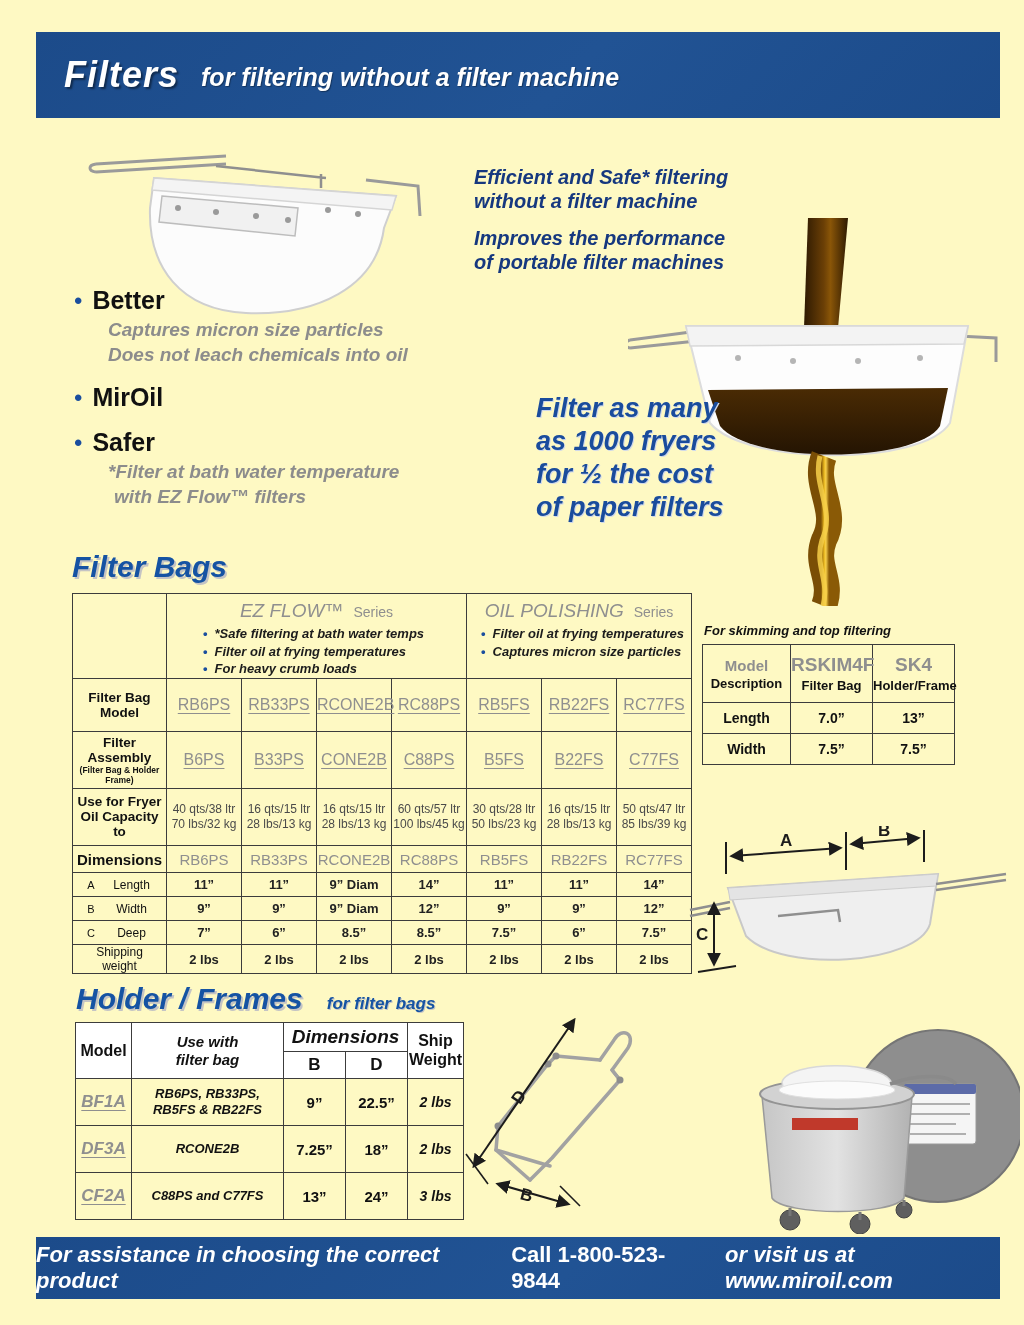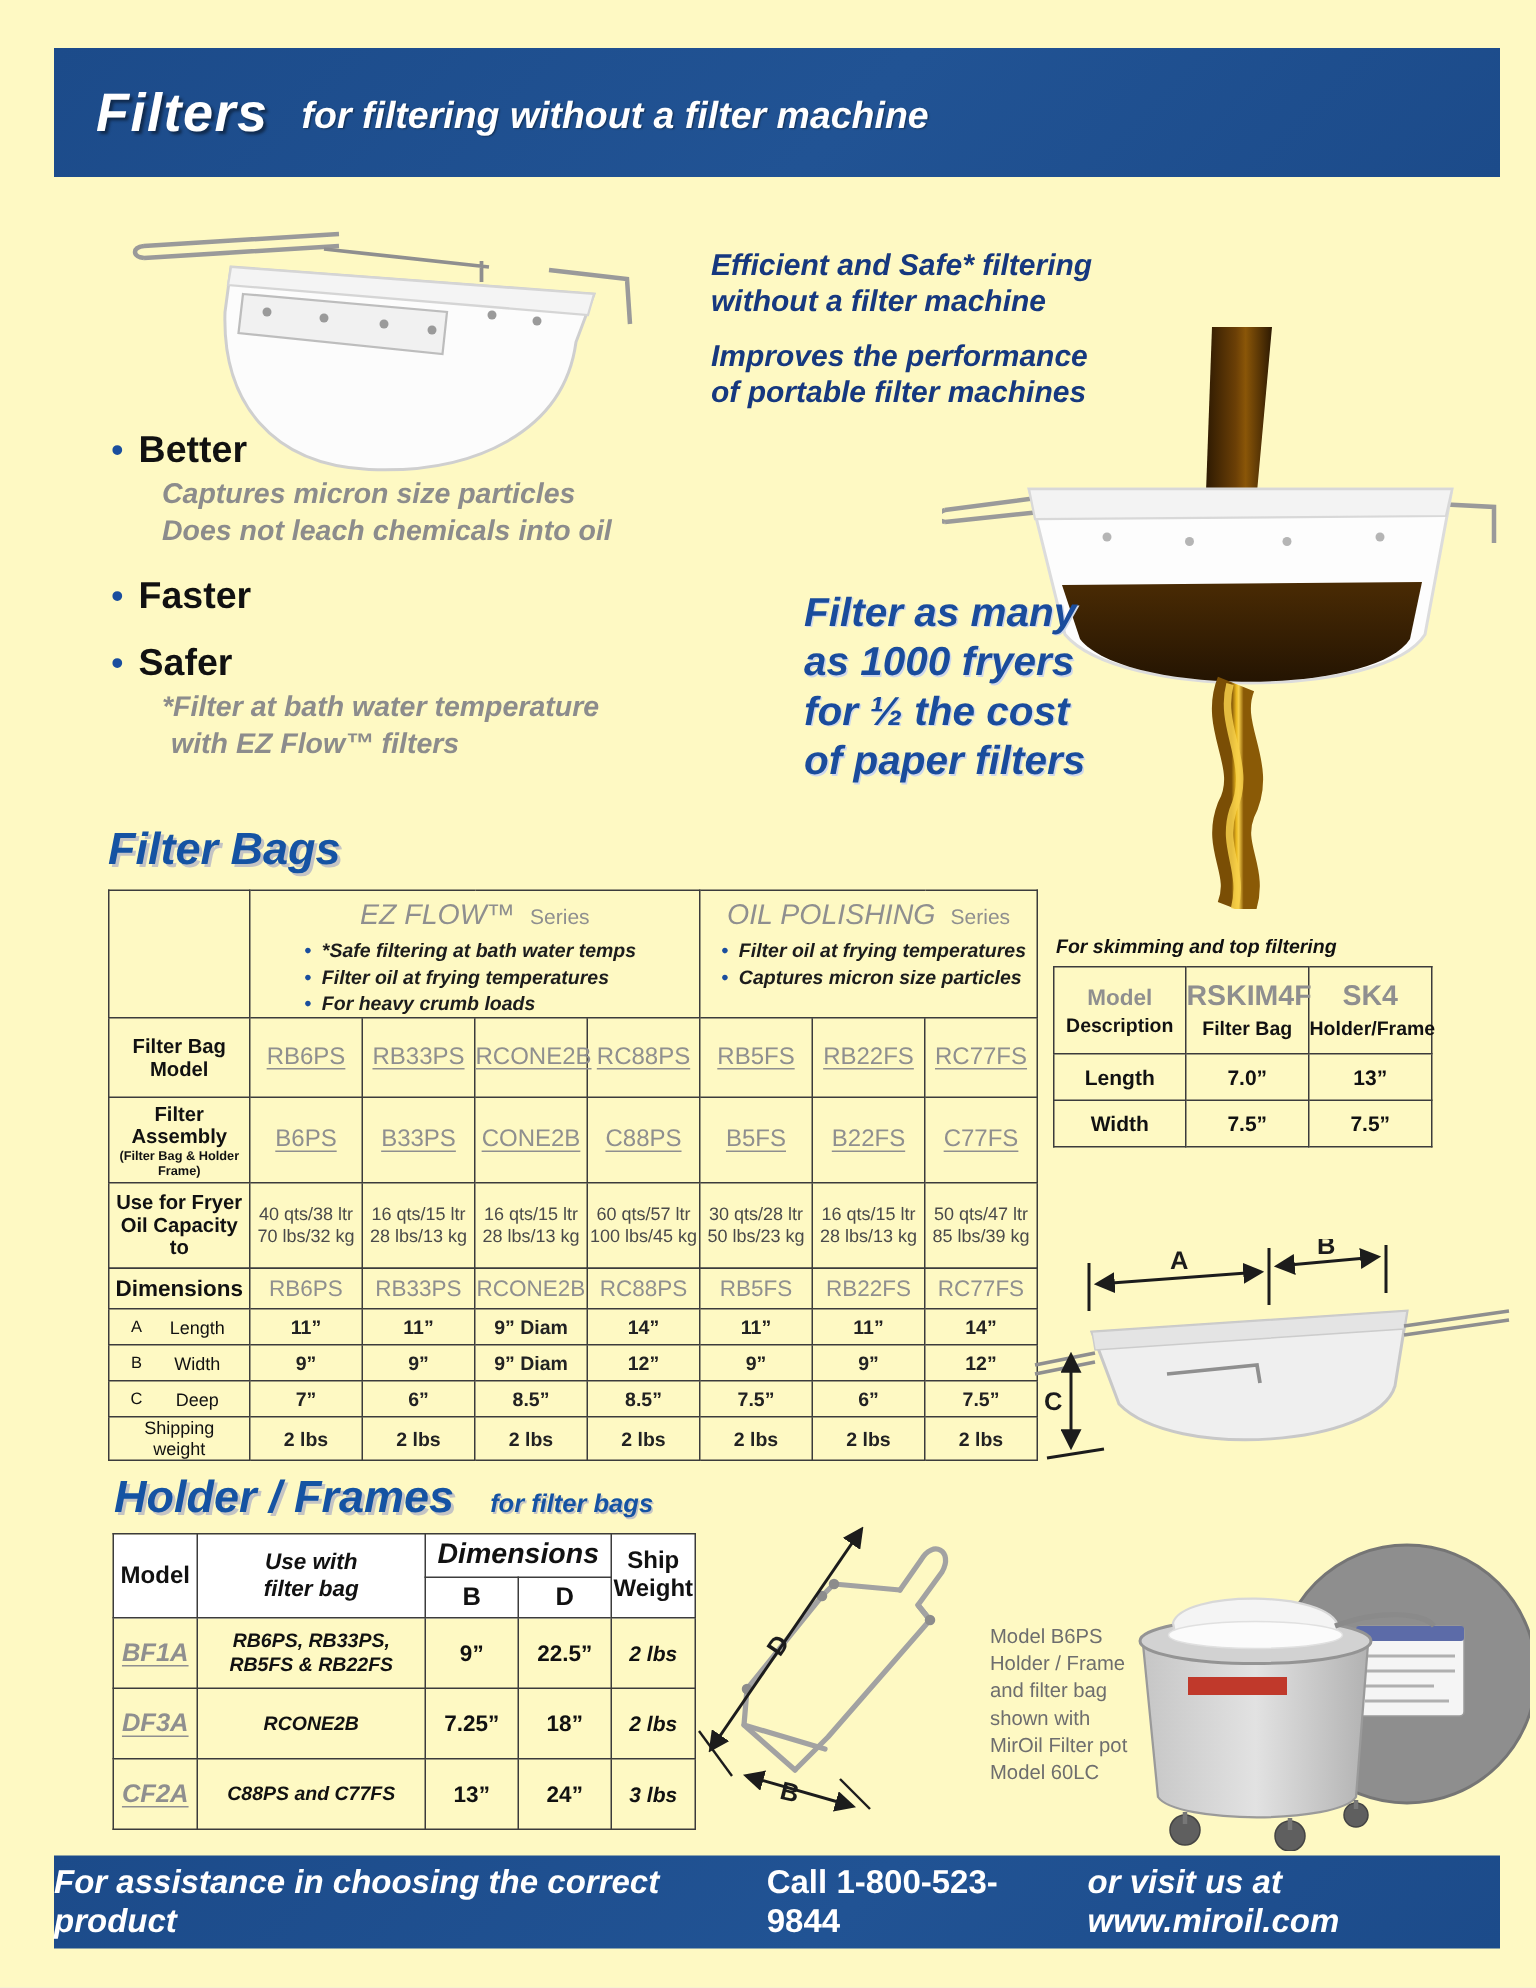--- a/index.html
+++ b/index.html
@@ -200,21 +200,21 @@
         <span class="bullet-title">Better</span>
       </div>
       <div class="bullet-lines">
         <span>Captures micron size particles</span>
         <span>Does not leach chemicals into oil</span>
       </div>
     </div>
     <div class="bullet-item">
       <div class="bullet-head">
         <span class="bullet-dot">•</span>
-        <span class="bullet-title">Faster</span>
+        <span class="bullet-title">MirOil</span>
       </div>
     </div>
     <div class="bullet-item">
       <div class="bullet-head">
         <span class="bullet-dot">•</span>
         <span class="bullet-title">Safer</span>
       </div>
       <div class="bullet-lines">
         <span>*Filter at bath water temperature</span>
         <span style="padding-left:6px">with EZ Flow™ filters</span>
@@ -547,28 +547,20 @@
         <circle cx="168" cy="82" r="3.5"></circle>
     </g>
     <line x1="22" y1="168" x2="122" y2="22" stroke="#1c1c1c" stroke-width="2" marker-start="url(#arr)" marker-end="url(#arr)"></line>
     <line x1="46" y1="186" x2="116" y2="206" stroke="#1c1c1c" stroke-width="2" marker-start="url(#arr)" marker-end="url(#arr)"></line>
     <line x1="14" y1="156" x2="36" y2="186" stroke="#1c1c1c" stroke-width="1.6"></line>
     <line x1="108" y1="188" x2="128" y2="208" stroke="#1c1c1c" stroke-width="1.6"></line>
     <text class="diag-label" x="62" y="104" transform="rotate(-56 68 100)">D</text>
     <text class="diag-label" x="68" y="202" transform="rotate(14 72 198)">B</text>
   </svg>
 
-  <div class="pot-caption">
-    <span>Model B6PS</span>
-    <span>Holder / Frame</span>
-    <span>and filter bag</span>
-    <span>shown with</span>
-    <span>MirOil Filter pot</span>
-    <span>Model 60LC</span>
-  </div>
 
   <svg class="illus pot-photo" width="278" height="208" viewBox="0 0 278 208">
     <defs>
       <linearGradient id="potg" x1="0" y1="0" x2="1" y2="0">
         <stop offset="0" stop-color="#c6c6c6"></stop>
           <stop offset="0.5" stop-color="#e2e2e2"></stop>
           <stop offset="1" stop-color="#b2b2b2"></stop>
       </linearGradient>
     </defs>
     <circle cx="196" cy="90" r="86" fill="#8e8e8e" stroke="#757575" stroke-width="2"></circle>

